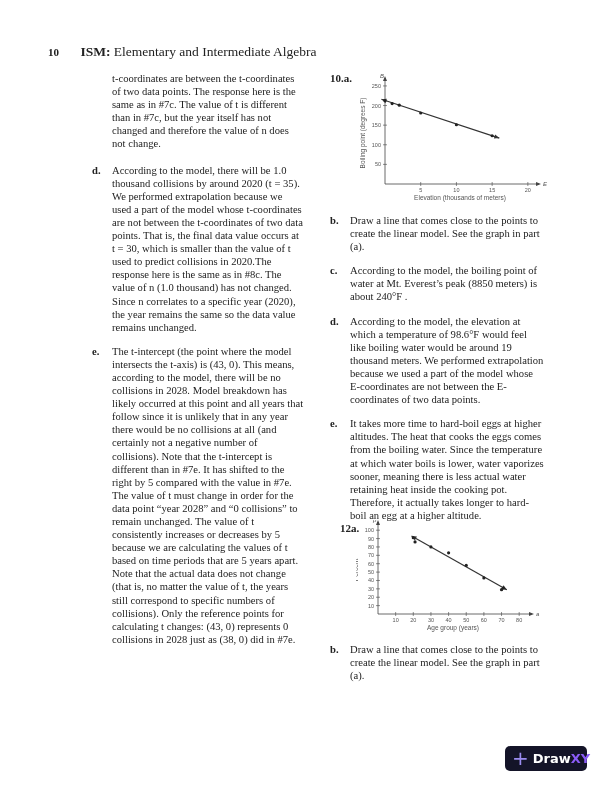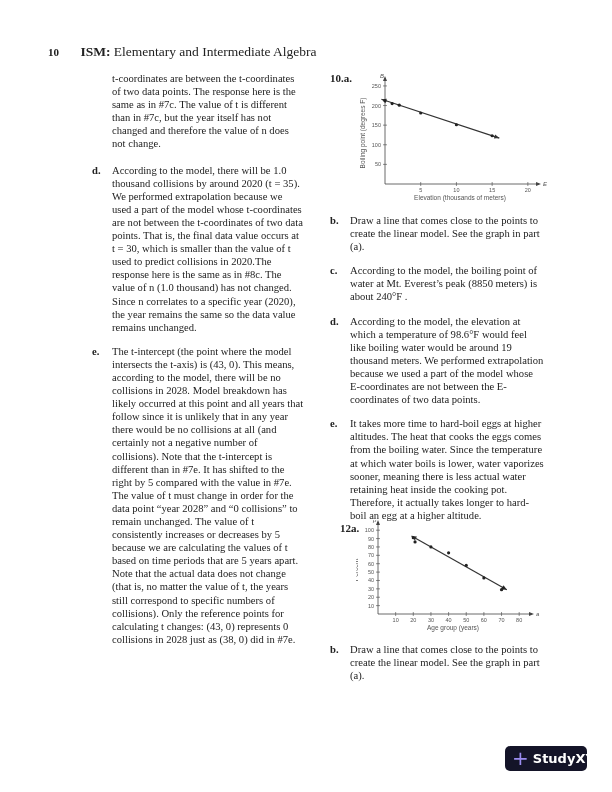--- a/index.html
+++ b/index.html
@@ -11,21 +11,21 @@
   .col { position: absolute; font-size: 10.6px; line-height: 13.1px; }
   .col p { margin: 0; }
   .item { position: relative; padding-left: 20px; margin-bottom: 11px; }
   .item .lbl { position: absolute; left: 0; top: 0; font-weight: bold; }
   .qnum { position: absolute; font-weight: bold; font-size: 11px; }
   svg text { font-family: "Liberation Sans", sans-serif; fill: #555; }
   .badge { position: absolute; left: 505px; top: 746px; width: 82px; height: 25px;
            background: #141428; border-radius: 5px; display: flex; align-items: center;
            font-family: "DejaVu Sans", sans-serif; font-weight: bold; font-size: 13px; color: #fff; }
   .badge .plus { color: #9b8cf0; font-size: 20px; font-weight: normal; margin: 0 4px 2px 7px; }
-  .badge .xy { color: #ffffff; }
+  .badge .xy { color: #8b5cf6; }
 </style>
 </head>
 <body>
 
 <div class="hdr">
   <span class="pg">10</span>
   <span class="ism">ISM:</span>
   <span>Elementary and Intermediate Algebra</span>
 </div>
 
@@ -161,15 +161,15 @@
 
 <div class="col" style="left:330px; top:643px; width:215px;">
   <div class="item">
     <span class="lbl">b.</span>
     <p>Draw a line that comes close to the points to create the linear model. See the graph in part (a).</p>
   </div>
 </div>
 
 <div class="badge">
   <span class="plus">+</span>
-  <span>Study</span>
+  <span>Draw</span>
     <span class="xy">XY</span>
 </div>
 
 </body></html>

